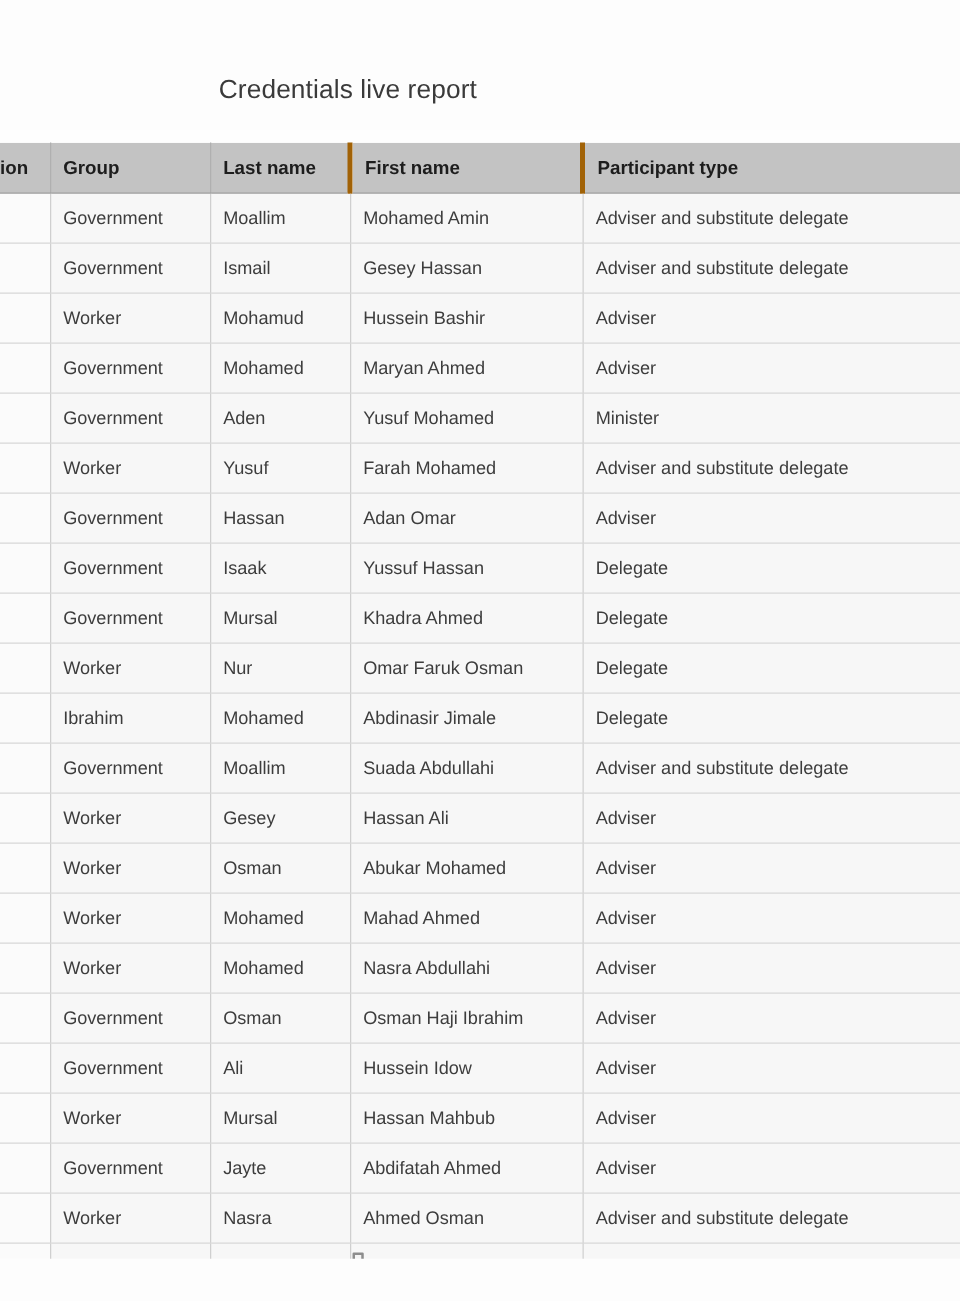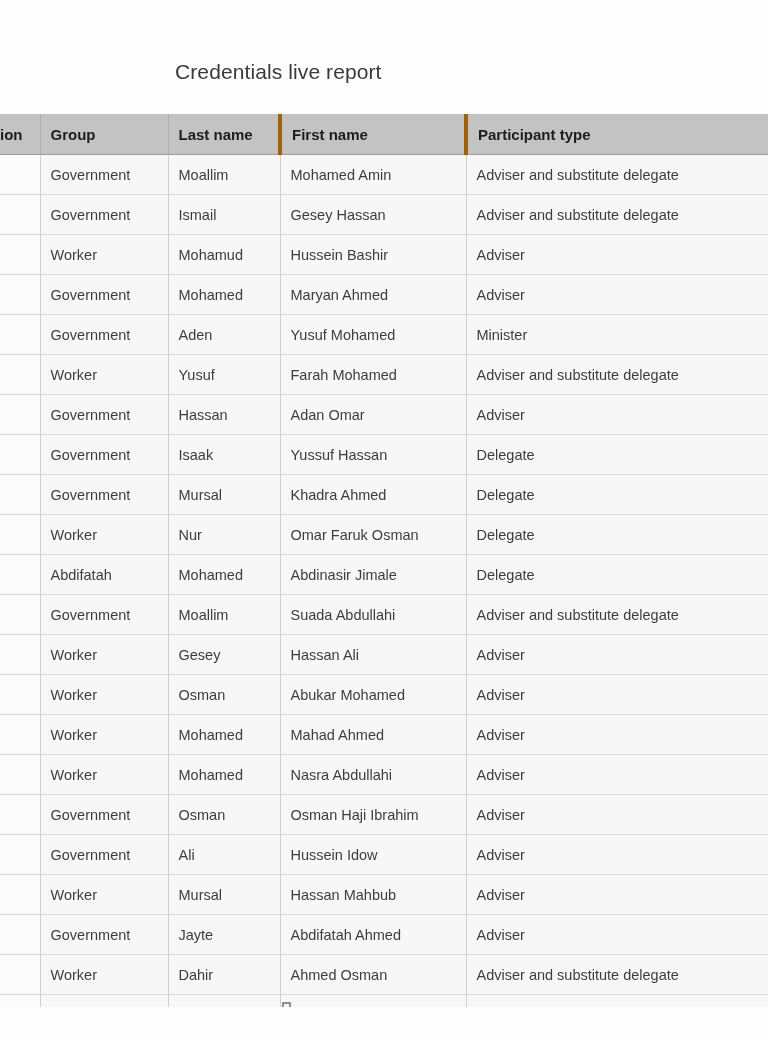--- a/index.html
+++ b/index.html
@@ -224,21 +224,21 @@
         </tr>
         <tr>
           <td class="cell-deleg"></td>
           <td>Worker</td>
           <td>Nur</td>
           <td>Omar Faruk Osman</td>
           <td>Delegate</td>
         </tr>
         <tr>
           <td class="cell-deleg"></td>
-          <td>Abdifatah</td>
+          <td>Ibrahim</td>
           <td>Mohamed</td>
           <td>Abdinasir Jimale</td>
           <td>Delegate</td>
         </tr>
         <tr>
           <td class="cell-deleg"></td>
           <td>Government</td>
           <td>Moallim</td>
           <td>Suada Abdullahi</td>
           <td>Adviser and substitute delegate</td>
@@ -295,21 +295,21 @@
         <tr>
           <td class="cell-deleg"></td>
           <td>Government</td>
           <td>Jayte</td>
           <td>Abdifatah Ahmed</td>
           <td>Adviser</td>
         </tr>
         <tr>
           <td class="cell-deleg"></td>
           <td>Worker</td>
-          <td>Dahir</td>
+          <td>Nasra</td>
           <td>Ahmed Osman</td>
           <td>Adviser and substitute delegate</td>
         </tr>
         <tr>
           <td class="cell-deleg"></td>
           <td>Government</td>
           <td>Hassan</td>
           <td>Mohamed Nor</td>
           <td>Adviser</td>
         </tr>

